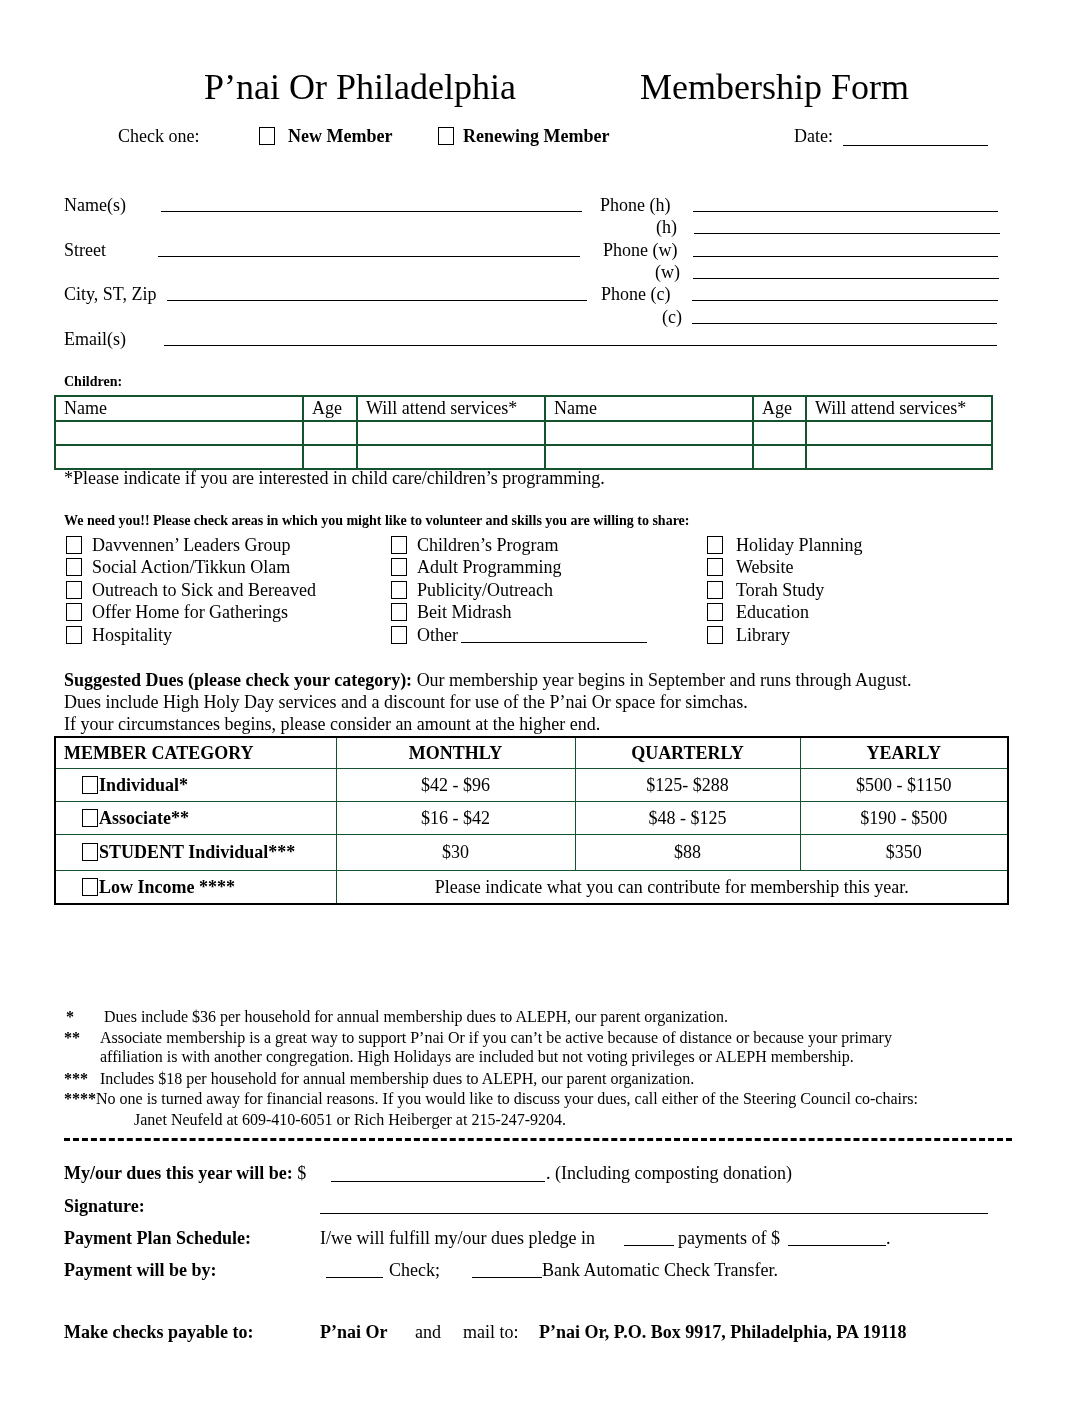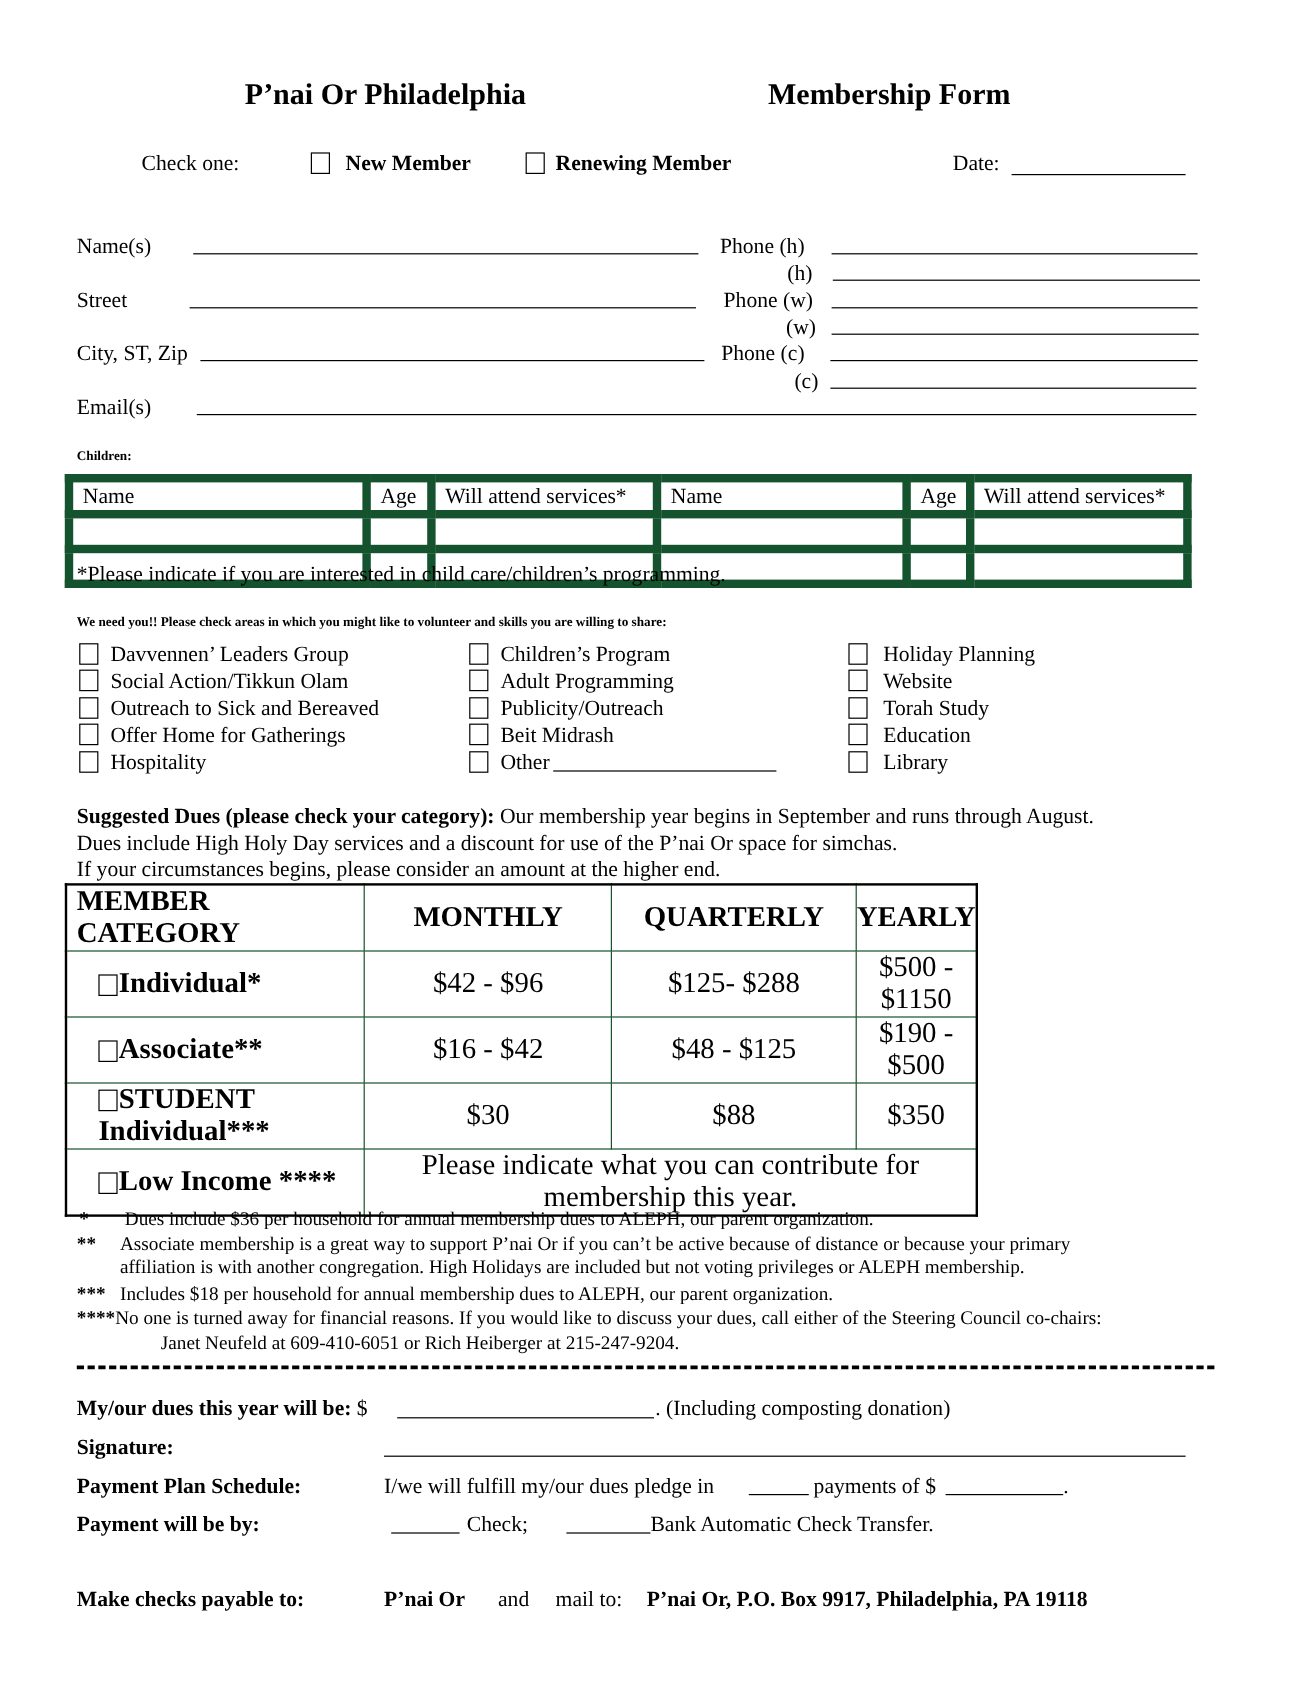--- a/index.html
+++ b/index.html
@@ -1,31 +1,31 @@
 <!DOCTYPE html>
 <html><head>
 <meta charset="utf-8">
 <style>
   html, body { margin:0; padding:0; background:#ffffff; }
   body { width:1088px; height:1408px; position:relative; overflow:hidden;
          font-family:"Liberation Serif", "DejaVu Serif", serif; color:#000; }
   .abs { position:absolute; white-space:nowrap; }
   .b { font-weight:bold; }
-  .title { font-size:25px; font-weight:bold; top:66px; }
+  .title { font-size:36px; font-weight:normal; top:66px; }
   .t18 { font-size:18px; }
-  .t17 { font-size:11px; }
+  .t17 { font-size:14px; }
   .t16 { font-size:16px; }
   .line { position:absolute; border-bottom:1px solid #000; height:0; }
   .cb { position:absolute; width:16px; height:18px; border:1.5px solid #000; box-sizing:border-box; background:#fff; }
   table.grid { position:absolute; border-collapse:collapse; }
-  table.grid td { border:7px solid #14532d; padding:0; }
+  table.grid td { border:2px solid #14532d; padding:0; }
   #children { left:54px; top:395px; width:939px; border:2px solid #000; font-size:18px; }
   #children td { height:22px; padding-left:8px; }
   #children tr.hd td { height:23px; }
-  #dues { left:54px; top:736px; width:761px; border:2px solid #000; font-size:24px; }
+  #dues { left:54px; top:736px; width:955px; border:2px solid #000; font-size:18px; }
   #dues td { text-align:center; border-width:1px; }
   #dues tr.hd td { font-weight:bold; height:30px; }
   #dues tr.r td { height:32px; }
   #dues tr.r2 td { height:35px; }
   #dues td.cat { text-align:left; font-weight:bold; padding-left:26px; position:relative; }
   .catbox { display:inline-block; width:16px; height:18px; border:1.5px solid #000; box-sizing:border-box; vertical-align:-3px; margin-right:1px; }
   .dash { position:absolute; left:64px; top:1138px; width:948px; height:0; border-top:3px dashed #000; }
   .vol-item { position:absolute; font-size:18px; }
   .vol-item .cb { left:0; top:1px; }
   .vol-item span.lbl { position:absolute; left:26px; top:0; white-space:nowrap; }

